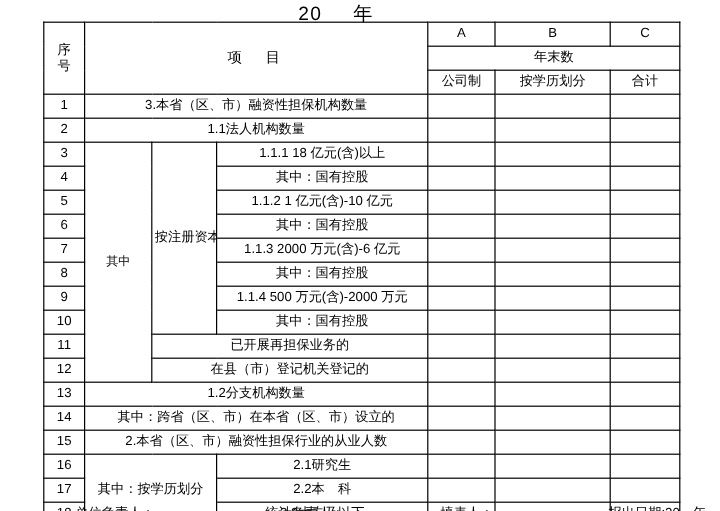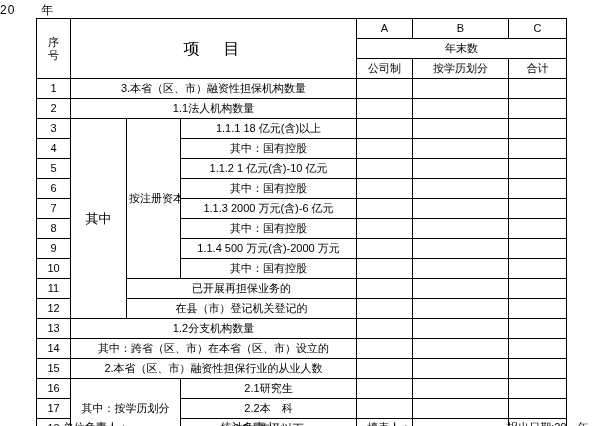--- a/index.html
+++ b/index.html
@@ -20,22 +20,22 @@
     width: 600px;
     height: 426px;
     box-sizing: border-box;
     padding: 0;
   }
   .year-line {
     position: absolute;
     top: 2px;
     left: 0;
     width: 560px;
-    text-align: left;
-    font-size: 12px;
+    text-align: center;
+    font-size: 16px;
     letter-spacing: 1px;
   }
   .year-line .gap {
     display: inline-block;
     width: 26px;
   }
   table.form {
     position: absolute;
     top: 18px;
     left: 36px;
@@ -51,35 +51,35 @@
     vertical-align: middle;
     height: 17px;
     line-height: 13px;
     overflow: hidden;
     white-space: nowrap;
   }
   .lbl-seq {
     font-size: 11px;
   }
   .lbl-item {
-    font-size: 16px;
+    font-size: 12px;
     letter-spacing: 4px;
   }
   .colhead {
     font-size: 11px;
   }
   .vert-cell {
     font-size: 11px;
     line-height: 14px;
     white-space: normal;
     word-break: break-all;
     padding: 0 1px;
   }
   .narrow-label {
-    font-size: 13px;
+    font-size: 10px;
     white-space: normal;
     line-height: 14px;
     word-break: break-all;
     margin-left: 33px;
   }
   .footer {
     position: absolute;
     left: 36px;
     top: 404px;
     width: 540px;

